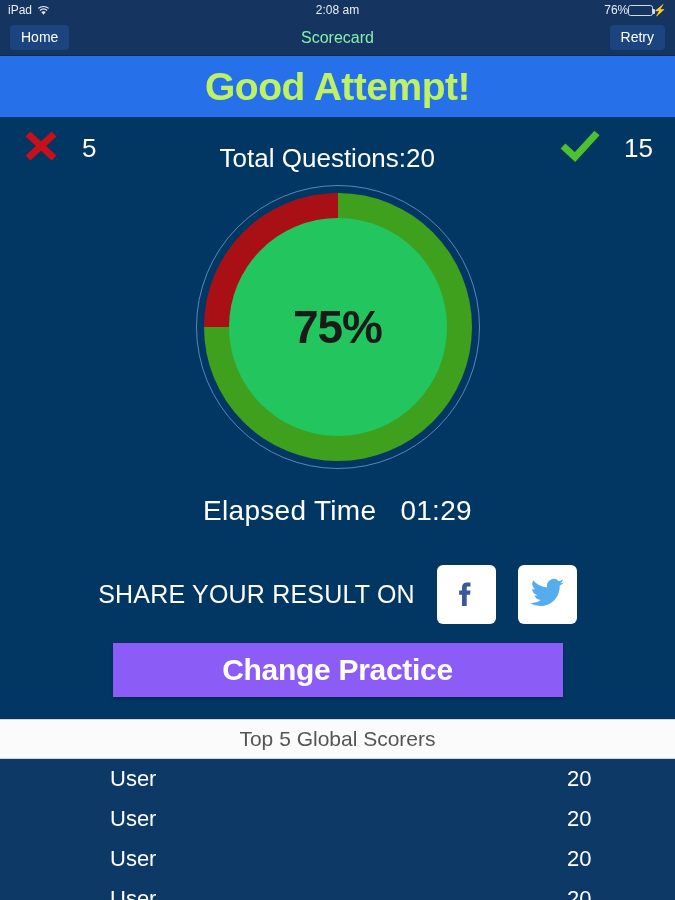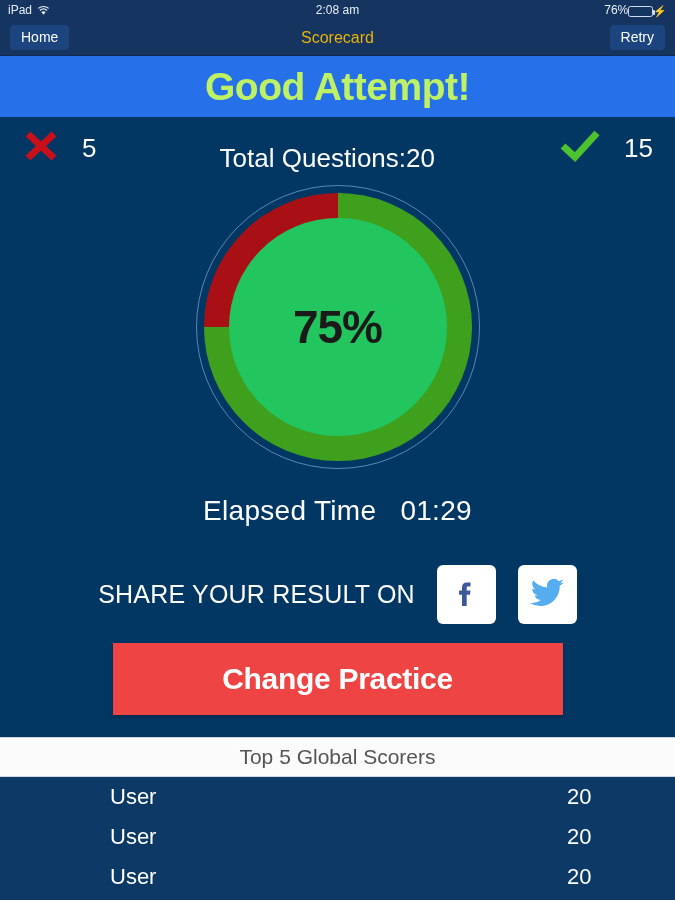--- a/index.html
+++ b/index.html
@@ -25,21 +25,21 @@
     font-size: 12px;
     color: #e8eef6;
     position: relative;
   }
   .status-left { display: flex; align-items: center; gap: 5px; }
   .status-center {
     position: absolute; left: 0; right: 0; text-align: center;
     font-size: 12px; color: #e8eef6; pointer-events: none;
   }
   .status-right {
-    margin-left: auto; display: flex; align-items: flex-end; gap: 0;
+    margin-left: auto; display: flex; align-items: center; gap: 0;
     position: relative; z-index: 2;
   }
   .wifi-icon { display:inline-block; width: 13px; height: 11px; }
   .battery {
     width: 25px; height: 11px; border: 1px solid #cfdbe8; border-radius: 2.5px;
     position: relative; padding: 1px; display: inline-block; vertical-align: middle;
   }
   .battery::after {
     content: ""; position: absolute; right: -3px; top: 3px;
     width: 2px; height: 5px; background: #cfdbe8; border-radius: 0 1px 1px 0;
@@ -63,21 +63,21 @@
     border: none;
     border-radius: 4px;
     padding: 5px 11px;
     font-size: 14px;
     font-family: "Liberation Sans", sans-serif;
     cursor: pointer;
     line-height: 1.1;
   }
   .nav-title {
     position: absolute; left: 0; right: 0; text-align: center;
-    font-size: 16px; color: #eab308; pointer-events: none;
+    font-size: 16px; color: #86efac; pointer-events: none;
   }
   .nav-spacer { flex: 1; }
 
   
   .banner {
     height: 61px;
     background: #2670ea;
     display: flex;
     align-items: center;
     justify-content: center;
@@ -174,22 +174,22 @@
     display: flex; align-items: center; justify-content: center;
     cursor: pointer;
     border: none;
     padding: 0;
   }
 
   
   .cta-wrap { display: flex; justify-content: center; margin-top: 19px; }
   .cta-btn {
     width: 450px;
-    height: 72px;
-    background: #ef4444;
+    height: 54px;
+    background: #8b5cf6;
     border: none;
     color: #ffffff;
     font-size: 30px;
     font-weight: bold;
     font-family: "Liberation Sans", sans-serif;
     cursor: pointer;
     letter-spacing: -0.3px;
     box-shadow: 0 2px 3px rgba(0,0,0,0.25);
   }
 

